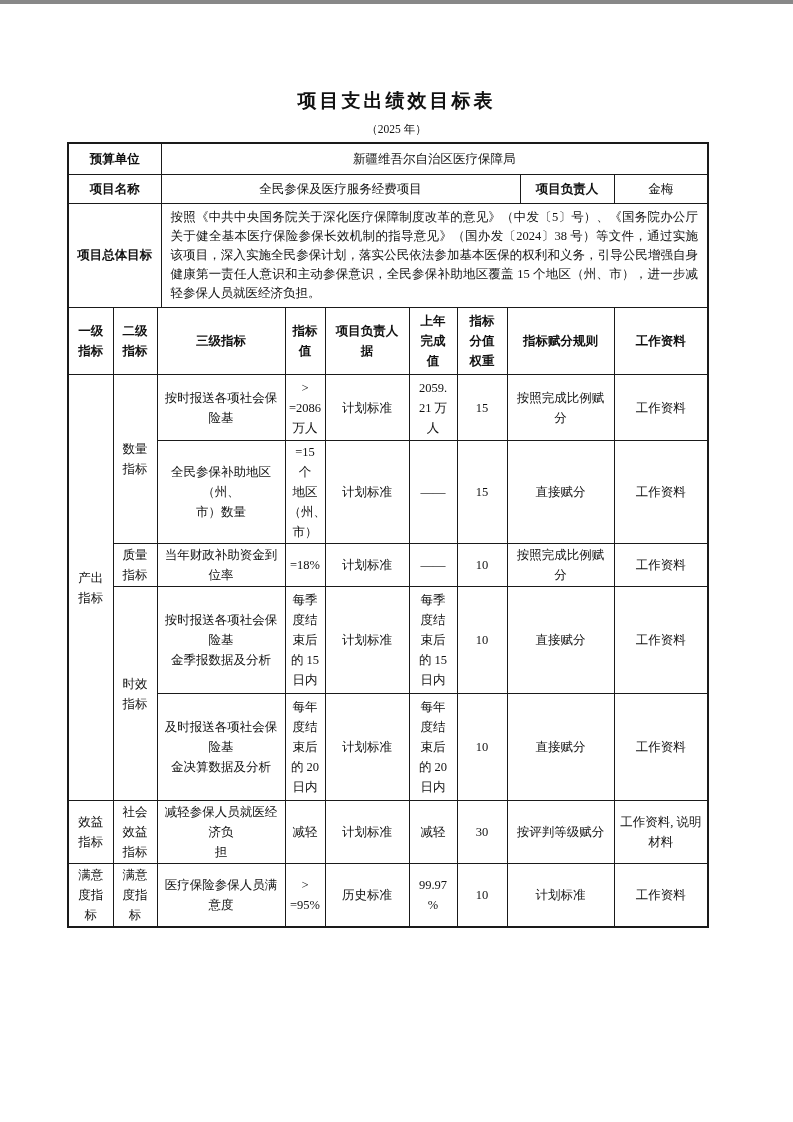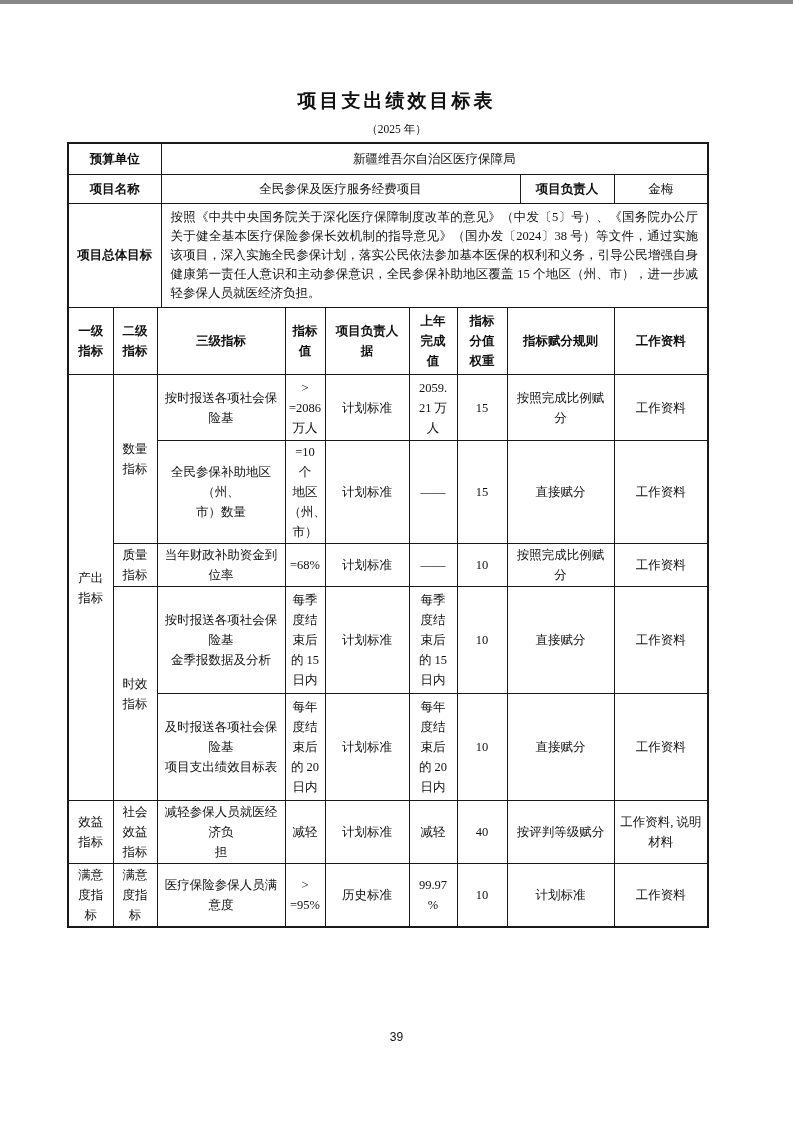--- a/index.html
+++ b/index.html
@@ -142,36 +142,36 @@
 人</td>
         <td>15</td>
         <td>按照完成比例赋
 分</td>
         <td>工作资料</td>
       </tr>
 
       <tr style="height:77px">
         <td>全民参保补助地区（州、
 市）数量</td>
-        <td>=10 个
+        <td>=15 个
 地区
 （州、
 市）</td>
         <td>计划标准</td>
         <td>——</td>
         <td>15</td>
         <td>直接赋分</td>
         <td>工作资料</td>
       </tr>
 
       <tr style="height:42px">
         <td>质量
 指标</td>
         <td>当年财政补助资金到位率</td>
-        <td>=68%</td>
+        <td>=18%</td>
         <td>计划标准</td>
         <td>——</td>
         <td>10</td>
         <td>按照完成比例赋
 分</td>
         <td>工作资料</td>
       </tr>
 
       <tr style="height:107px">
         <td rowspan="2">时效
@@ -189,21 +189,21 @@
 束后
 的 15
 日内</td>
         <td>10</td>
         <td>直接赋分</td>
         <td>工作资料</td>
       </tr>
 
       <tr style="height:107px">
         <td>及时报送各项社会保险基
-项目支出绩效目标表</td>
+金决算数据及分析</td>
         <td>每年
 度结
 束后
 的 20
 日内</td>
         <td>计划标准</td>
         <td>每年
 度结
 束后
 的 20
@@ -217,21 +217,21 @@
         <td>效益
 指标</td>
         <td>社会
 效益
 指标</td>
         <td>减轻参保人员就医经济负
 担</td>
         <td>减轻</td>
         <td>计划标准</td>
         <td>减轻</td>
-        <td>40</td>
+        <td>30</td>
         <td>按评判等级赋分</td>
         <td>工作资料, 说明
 材料</td>
       </tr>
 
       <tr style="height:54px">
         <td>满意
 度指
 标</td>
         <td>满意
@@ -244,14 +244,13 @@
         <td>99.97
 %</td>
         <td>10</td>
         <td>计划标准</td>
         <td>工作资料</td>
       </tr>
     </tbody>
       </table>
   </div>
 
-  <div class="pageno">39</div>
 </div>
 
 </body></html>

